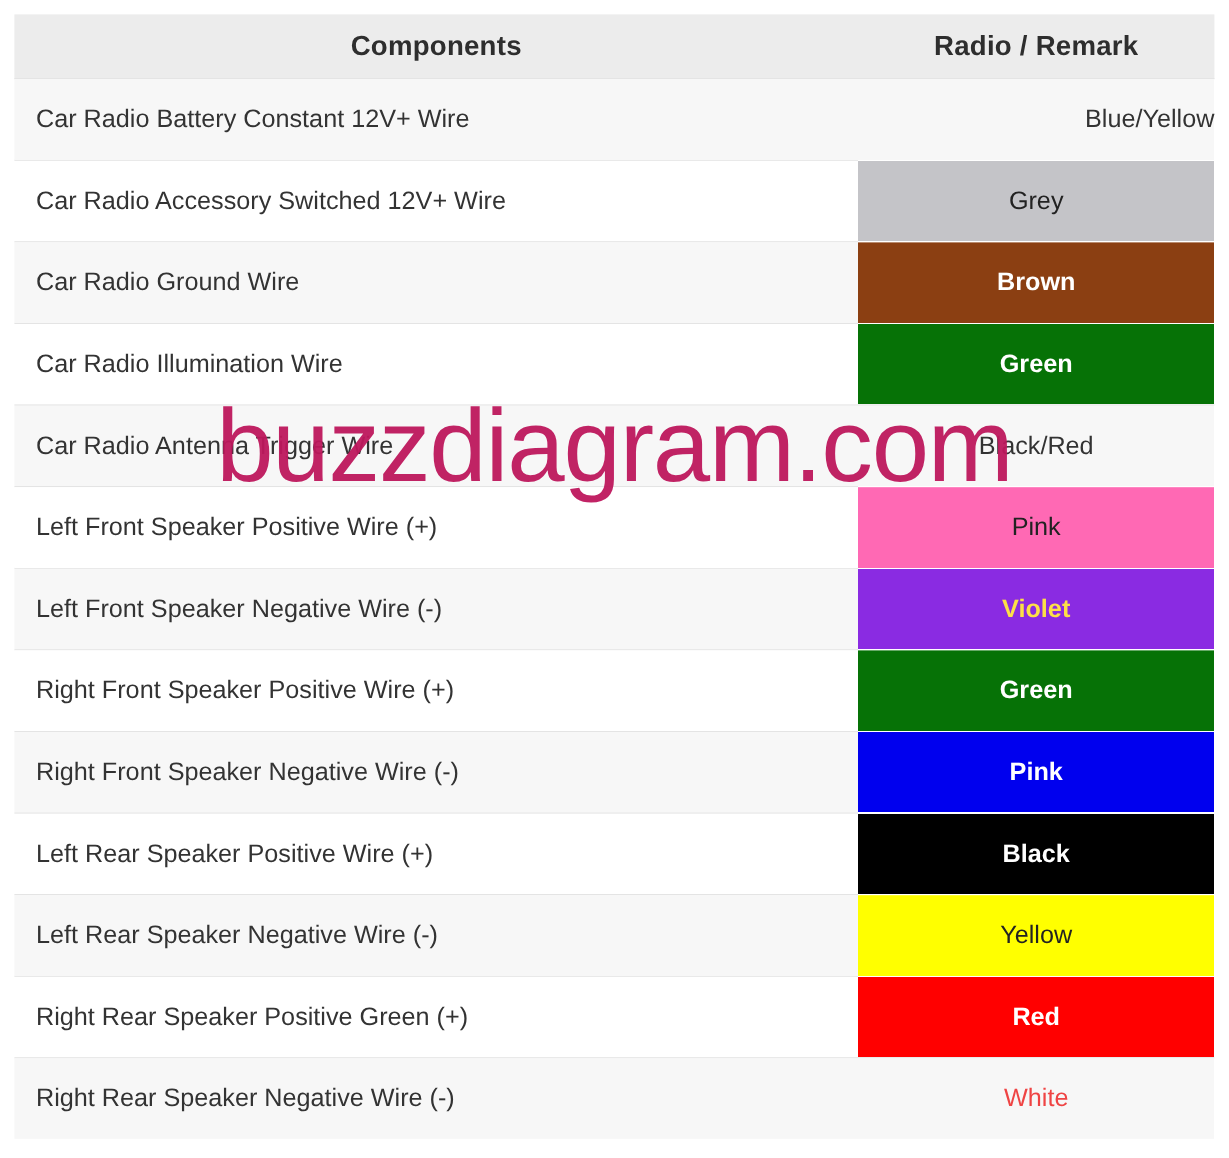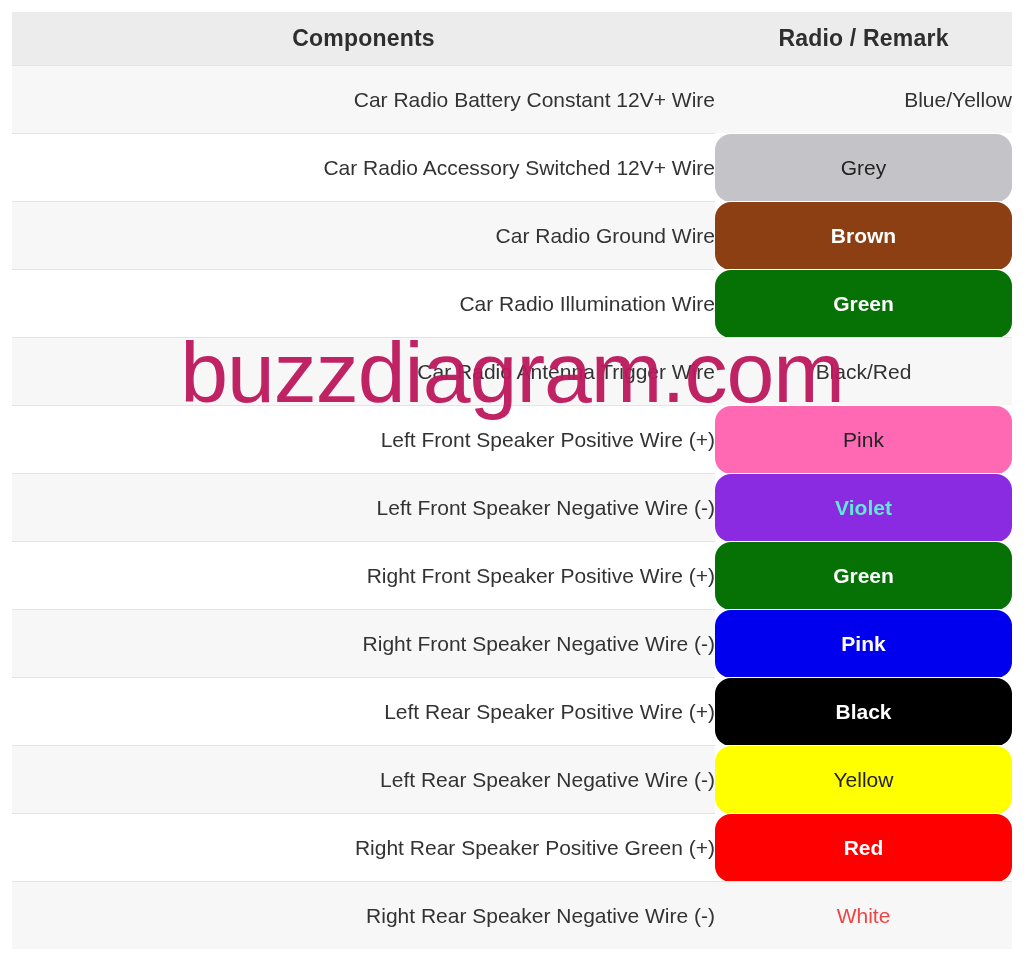--- a/index.html
+++ b/index.html
@@ -85,21 +85,21 @@
     border: none;
     border-top: 1px solid #e4e4e4;
     vertical-align: middle;
     height: 67px;
   }
   tbody tr:first-child td { border-top: 1px solid #e4e4e4; }
 
   td.comp-cell {
     font-size: 21px;
     color: #333333;
-    text-align: right;
+    text-align: left;
     padding-left: 18px;
     position: relative;
     z-index: 3;
   }
   td.comp-cell .label {
     position: relative;
     z-index: 4;
   }
 
   td.color-cell {
@@ -110,21 +110,20 @@
   }
   td.color-cell .swatch-label {
     display: block;
     position: relative;
     z-index: 4;
     line-height: 66px;
   }
 
   td.color-cell.filled {
     border-top: 1px solid transparent;
-    border-radius: 16px;
   }
   td.color-cell.filled .swatch-label {
     font-weight: bold;
   }
   td.color-cell.no-fill .swatch-label {
     font-weight: normal;
     color: #333333;
   }
   
   td.color-cell.filled.light-fill .swatch-label {
@@ -183,21 +182,21 @@
           </tr>
           <tr class="plain">
             <td class="comp-cell"><span class="label">Left Front Speaker Positive Wire (+)</span></td>
             <td class="color-cell filled light-fill" style="background: rgb(255, 105, 180);">
               <span class="swatch-label" style="color: rgb(34, 34, 34);">Pink</span>
             </td>
           </tr>
           <tr class="stripe">
             <td class="comp-cell"><span class="label">Left Front Speaker Negative Wire (-)</span></td>
             <td class="color-cell filled" style="background: rgb(138, 43, 226);">
-              <span class="swatch-label" style="color: #5eead4;">Violet</span>
+              <span class="swatch-label" style="color: #fde047;">Violet</span>
             </td>
           </tr>
           <tr class="plain">
             <td class="comp-cell"><span class="label">Right Front Speaker Positive Wire (+)</span></td>
             <td class="color-cell filled" style="background: rgb(6, 114, 6);">
               <span class="swatch-label" style="color: rgb(255, 255, 255);">Green</span>
             </td>
           </tr>
           <tr class="stripe">
             <td class="comp-cell"><span class="label">Right Front Speaker Negative Wire (-)</span></td>

